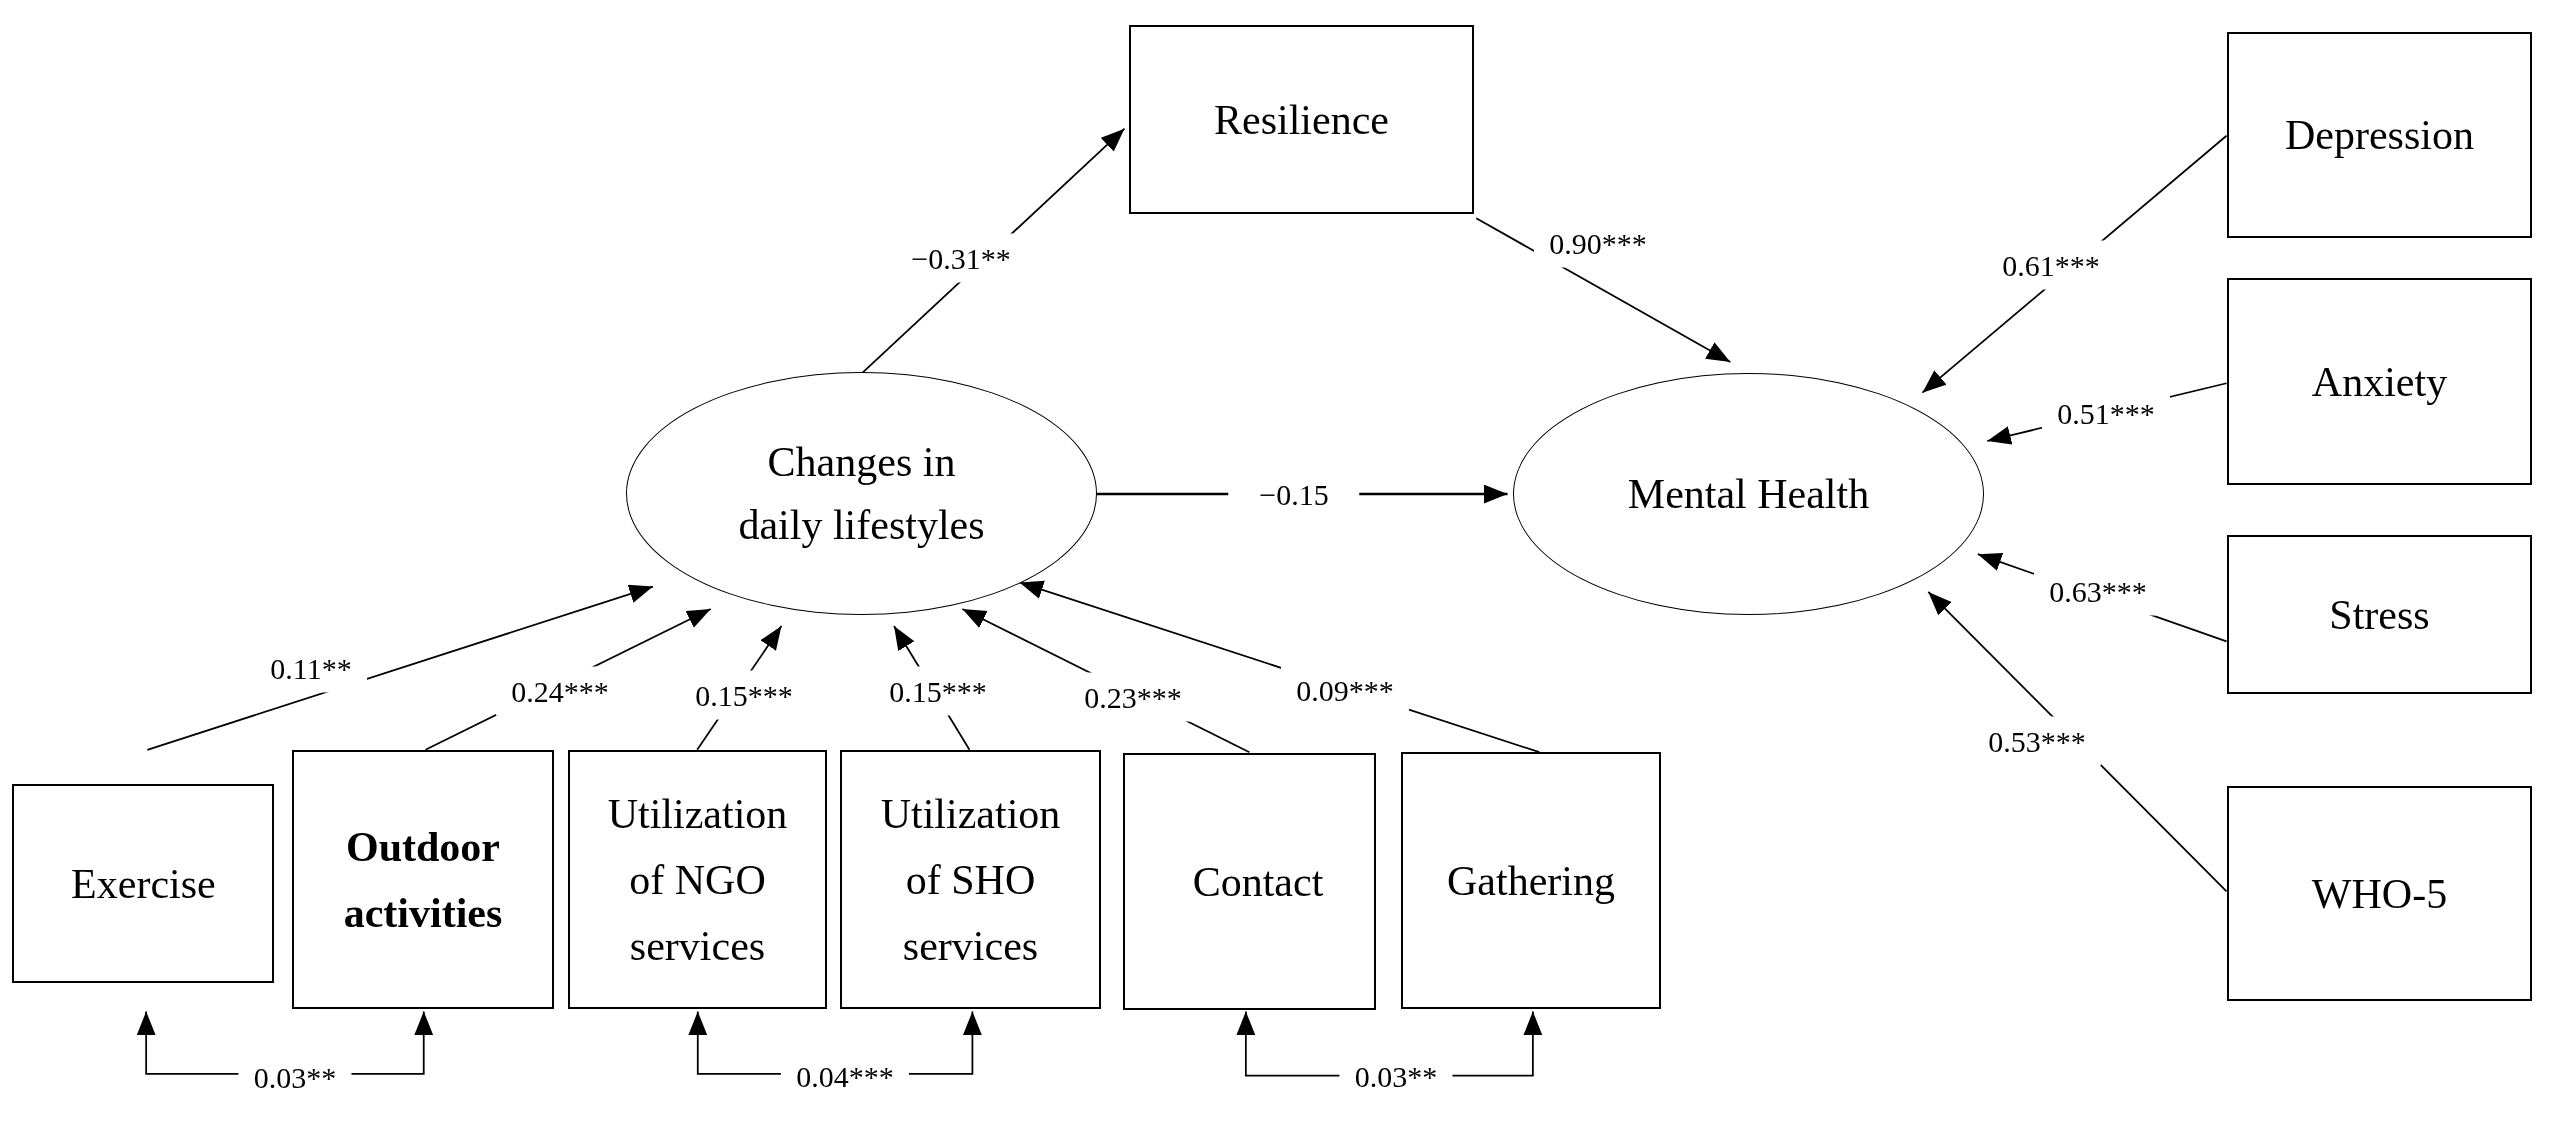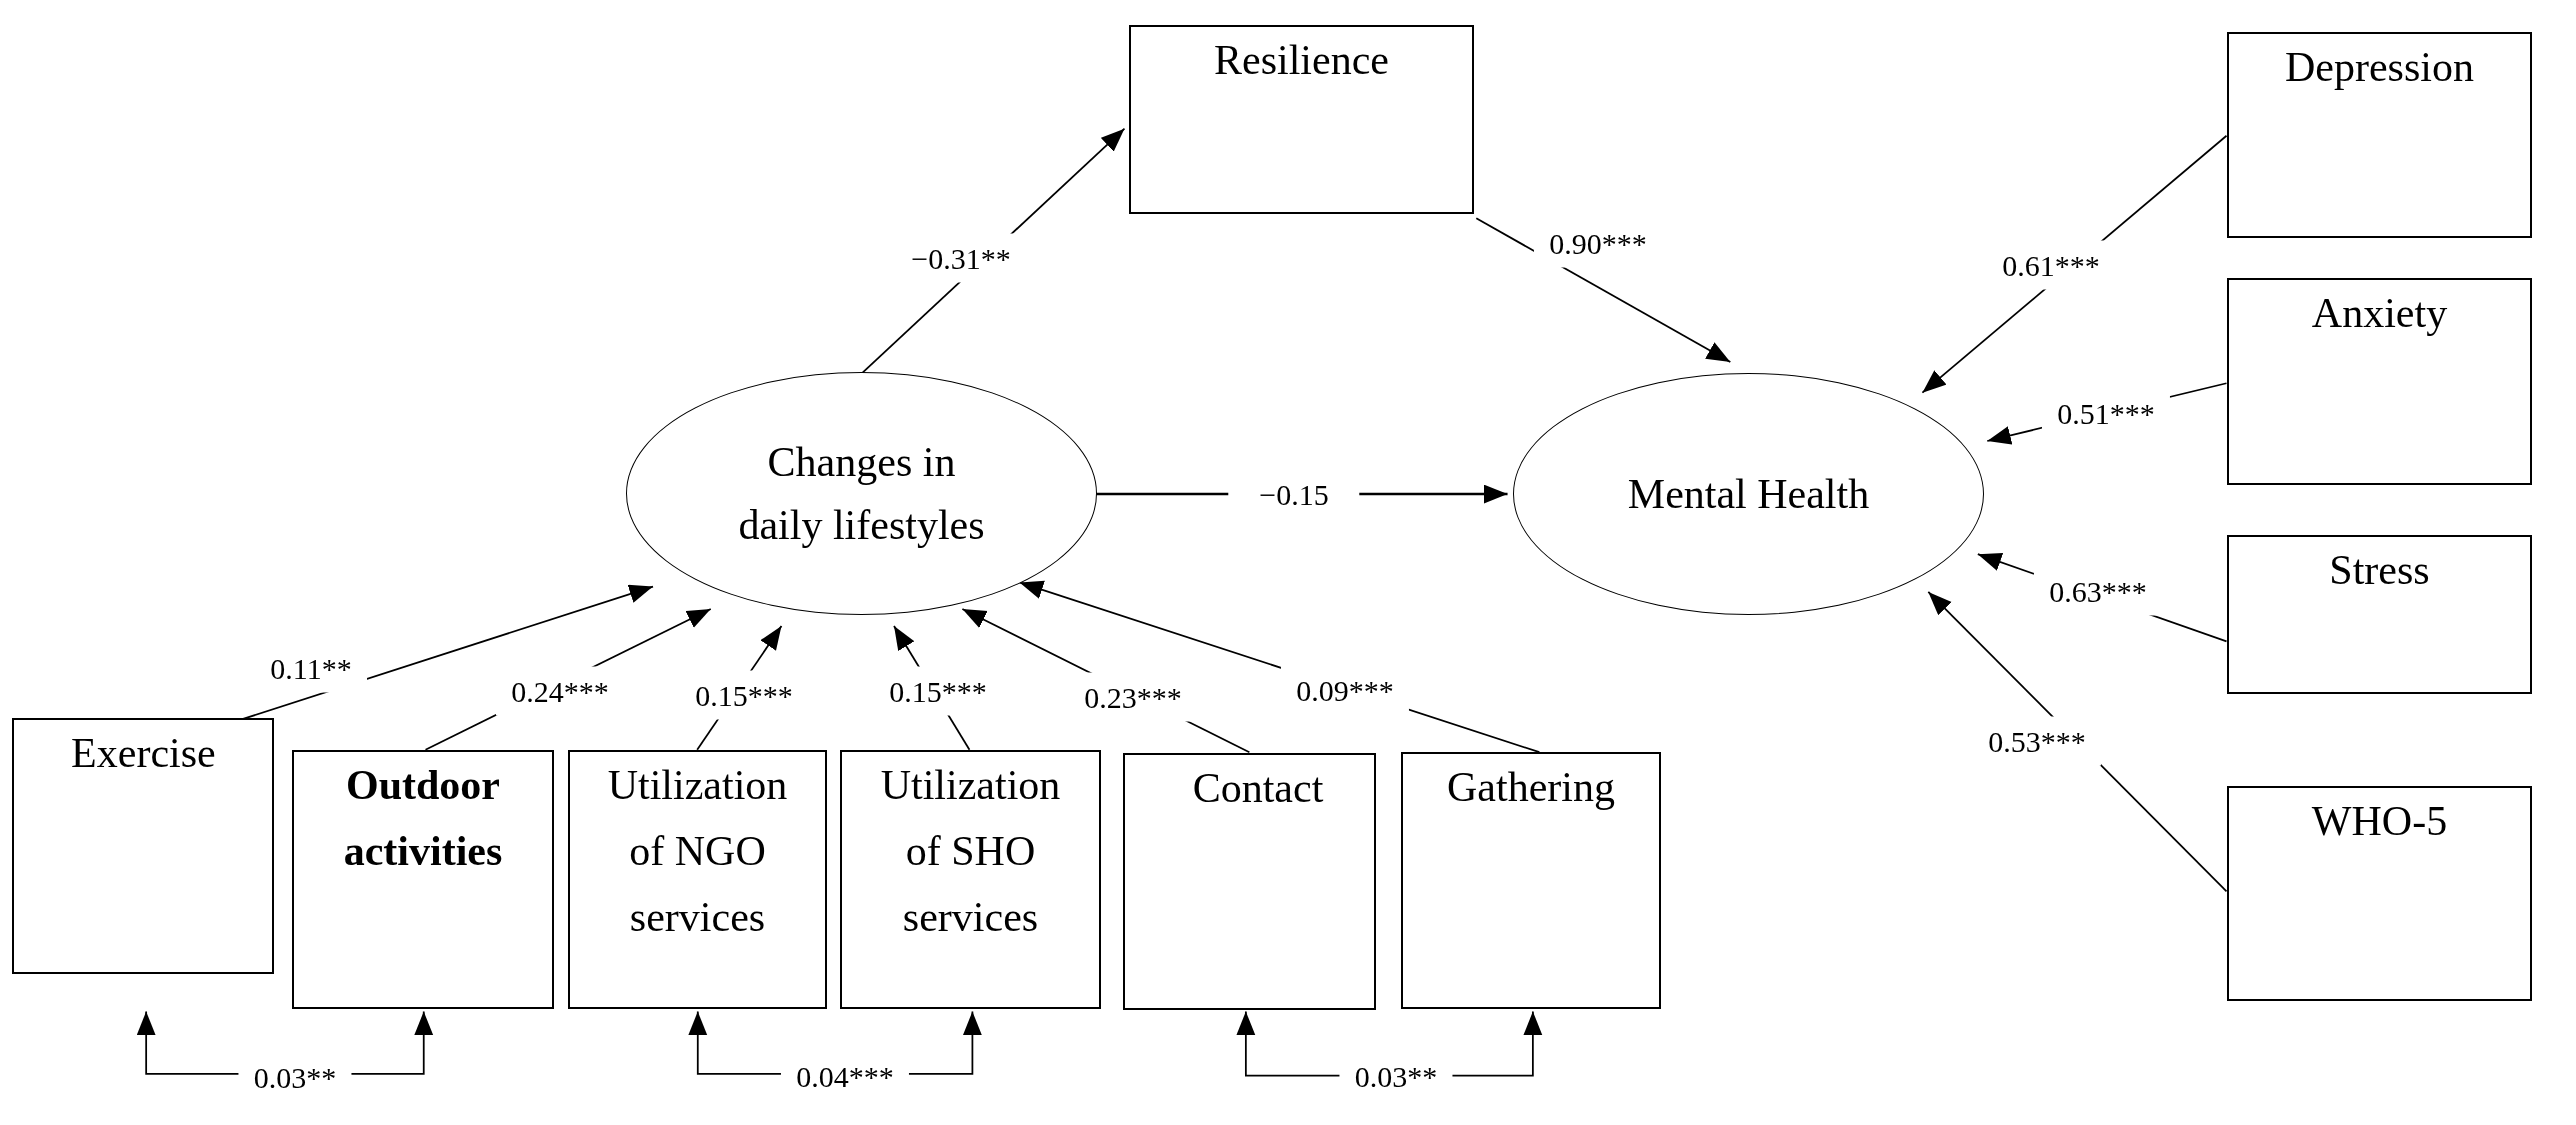--- a/index.html
+++ b/index.html
@@ -23,21 +23,21 @@
     width: 2576px;
     height: 1126px;
   }
   .node-box {
     position: absolute;
     border: 2.9px solid #000000;
     background: #ffffff;
     display: flex;
     flex-direction: column;
     align-items: center;
-    justify-content: flex-start;
+    justify-content: center;
     text-align: center;
     font-size: 42px;
     line-height: 66px;
     color: #000000;
     box-sizing: border-box;
   }
   .ellipse {
     position: absolute;
     border: 1.8px solid #000000;
     border-radius: 50%;
@@ -115,21 +115,21 @@
   <div class="node-box" style="left:2227px; top:278px; width:305px; height:207px;">
     <div>Anxiety</div>
   </div>
   <div class="node-box" style="left:2227px; top:535px; width:305px; height:159px;">
     <div>Stress</div>
   </div>
   <div class="node-box" style="left:2227px; top:786px; width:305px; height:215px;">
     <div>WHO-5</div>
   </div>
 
-  <div class="node-box" style="left:12.4px; top:718px; width:262px; height:256px;">
+  <div class="node-box" style="left:12.4px; top:784px; width:262px; height:199px;">
     <div>Exercise</div>
   </div>
   <div class="node-box" style="left:292px; top:750px; width:262px; height:259px;font-weight:bold;">
     <div>Outdoor</div>
     <div>activities</div>
   </div>
   <div class="node-box" style="left:568px; top:750px; width:259px; height:259px;">
     <div>Utilization</div>
     <div>of NGO</div>
     <div>services</div>

